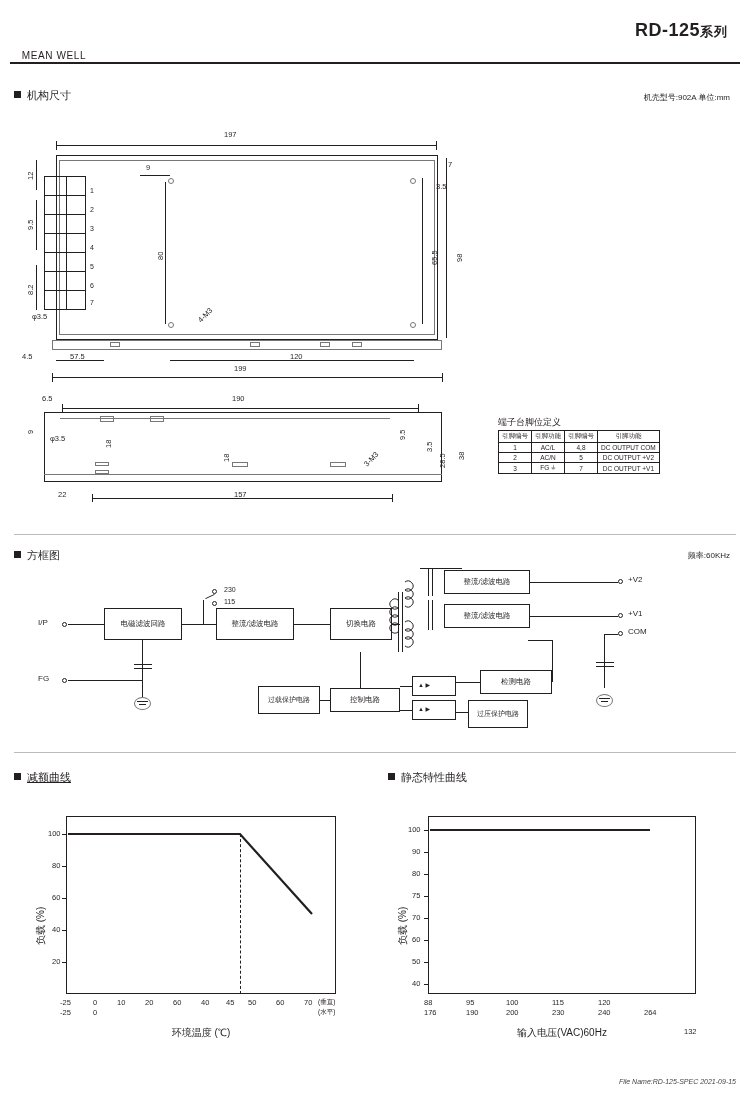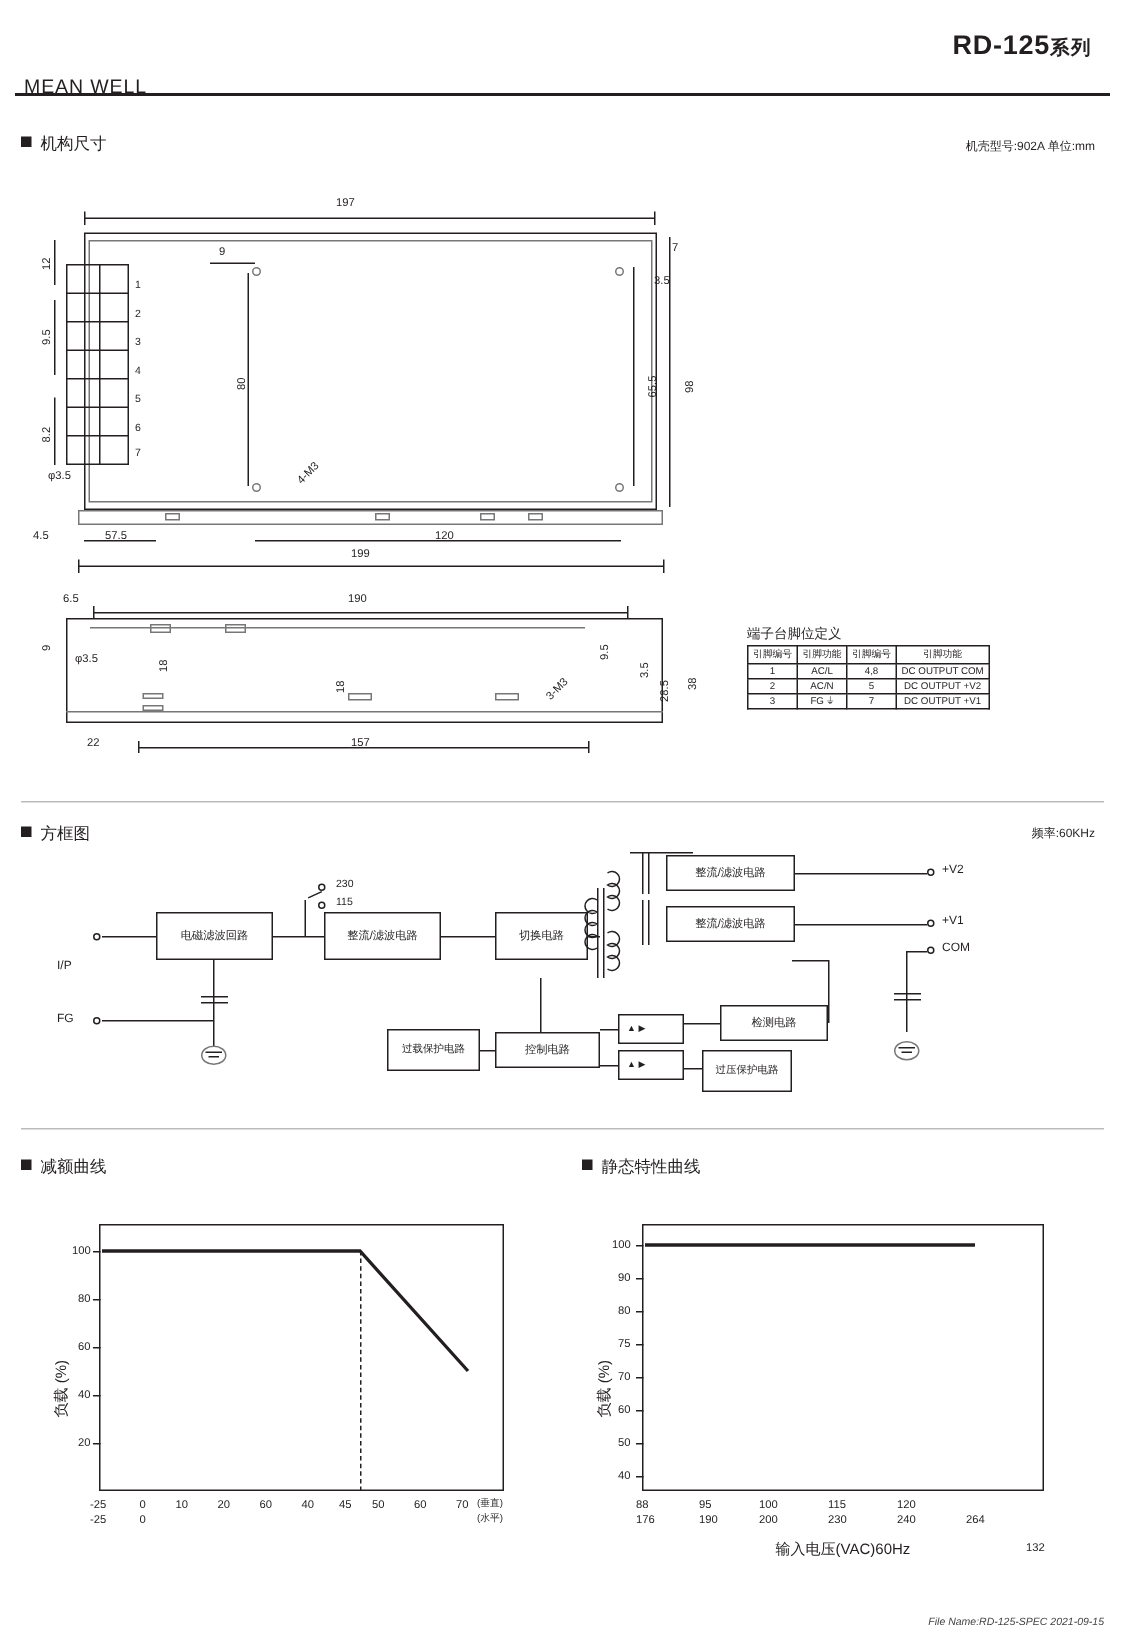--- a/index.html
+++ b/index.html
@@ -92,21 +92,21 @@
   .footer{
     position:absolute;right:14px;bottom:10px;font-size:7px;font-style:italic;color:#444;
   }
 </style>
 </head>
 <body>
 
 <div class="page">
 
   <div class="header">
-    <div style="position:absolute;left:10px;top:50px;width:88px;text-align:right;font-size:13px;letter-spacing:0.6px;color:#231f20;">MEAN WELL</div>
+    <div style="position:absolute;left:10px;top:50px;width:88px;text-align:center;font-size:10px;letter-spacing:0.6px;color:#231f20;">MEAN WELL</div>
     <div class="hdr-model">
       <span>RD-125</span><span class="series">系列</span>
     </div>
     <div class="hdr-rule"></div>
   </div>
 
   <div class="sec" style="left:14px;top:88px;">
     <span class="sq"></span><span>机构尺寸</span>
   </div>
   <div class="smalltxt" style="right:20px;top:92px;">机壳型号:902A 单位:mm</div>
@@ -250,21 +250,21 @@
   </div>
   <div class="smalltxt" style="right:20px;top:550px;">频率:60KHz</div>
 
   <div class="tinytxt" style="left:224px;top:586px;">230</div>
   <div class="tinytxt" style="left:224px;top:598px;">115</div>
   <div class="node" style="left:212px;top:589px;"></div>
   <div class="node" style="left:212px;top:601px;"></div>
   <div class="ln" style="left:205px;top:596px;width:10px;height:1px;transform:rotate(-25deg);"></div>
   <div class="ln lnv" style="left:203px;top:600px;height:24px;"></div>
 
-  <div class="smalltxt" style="left:38px;top:618px;margin-top:21px;">I/P</div>
+  <div class="smalltxt" style="left:38px;top:618px;">I/P</div>
   <div class="node" style="left:62px;top:622px;"></div>
   <div class="ln lnh" style="left:68px;top:624px;width:36px;"></div>
 
   <div class="smalltxt" style="left:38px;top:674px;">FG</div>
   <div class="node" style="left:62px;top:678px;"></div>
   <div class="ln lnh" style="left:68px;top:680px;width:74px;"></div>
 
   <div class="ln lnv" style="left:142px;top:640px;height:40px;"></div>
   <div class="ln lnh" style="left:134px;top:664px;width:18px;"></div>
   <div class="ln lnh" style="left:134px;top:668px;width:18px;"></div>
@@ -334,21 +334,21 @@
 
   <div class="bblk" style="left:480px;top:670px;width:72px;height:24px;">检测电路</div>
   <div class="bblk" style="left:468px;top:700px;width:60px;height:28px;font-size:7px;">过压保护电路</div>
   <div class="ln lnh" style="left:456px;top:682px;width:24px;"></div>
   <div class="ln lnh" style="left:456px;top:712px;width:12px;"></div>
   <div class="ln lnv" style="left:552px;top:640px;height:42px;"></div>
   <div class="ln lnh" style="left:528px;top:640px;width:24px;"></div>
 
   <div class="ln lnh" style="left:14px;top:752px;width:722px;background:#bbb;"></div>
 
-  <div class="sec" style="left:14px;top:770px;">
+  <div class="sec" style="left:14px;top:770px;text-decoration:underline;">
     <span class="sq"></span><span>减额曲线</span>
   </div>
   <div class="sec" style="left:388px;top:770px;">
     <span class="sq"></span><span>静态特性曲线</span>
   </div>
 
   <div class="chart-frame" style="left:66px;top:816px;width:270px;height:178px;"></div>
 
   <div class="axis-lbl" style="left:48px;top:829px;">100</div>
   <div class="axis-lbl" style="left:52px;top:861px;">80</div>
@@ -378,20 +378,21 @@
   <div class="axis-lbl" style="left:145px;top:998px;">20</div>
   <div class="axis-lbl" style="left:173px;top:998px;">60</div>
   <div class="axis-lbl" style="left:201px;top:998px;">40</div>
   <div class="axis-lbl" style="left:226px;top:998px;">45</div>
   <div class="axis-lbl" style="left:248px;top:998px;">50</div>
   <div class="axis-lbl" style="left:276px;top:998px;">60</div>
   <div class="axis-lbl" style="left:304px;top:998px;">70</div>
   <div class="axis-lbl" style="left:318px;top:998px;font-size:6.5px;">(垂直)</div>
   <div class="axis-lbl" style="left:318px;top:1008px;font-size:6.5px;">(水平)</div>
 
+  <div class="chart-cap" style="left:66px;top:1026px;width:270px;">环境温度 (℃)</div>
 
   <div class="chart-frame" style="left:428px;top:816px;width:268px;height:178px;"></div>
 
   <div class="axis-lbl" style="left:408px;top:825px;">100</div>
   <div class="axis-lbl" style="left:412px;top:847px;">90</div>
   <div class="axis-lbl" style="left:412px;top:869px;">80</div>
   <div class="axis-lbl" style="left:412px;top:891px;">75</div>
   <div class="axis-lbl" style="left:412px;top:913px;">70</div>
   <div class="axis-lbl" style="left:412px;top:935px;">60</div>
   <div class="axis-lbl" style="left:412px;top:957px;">50</div>

